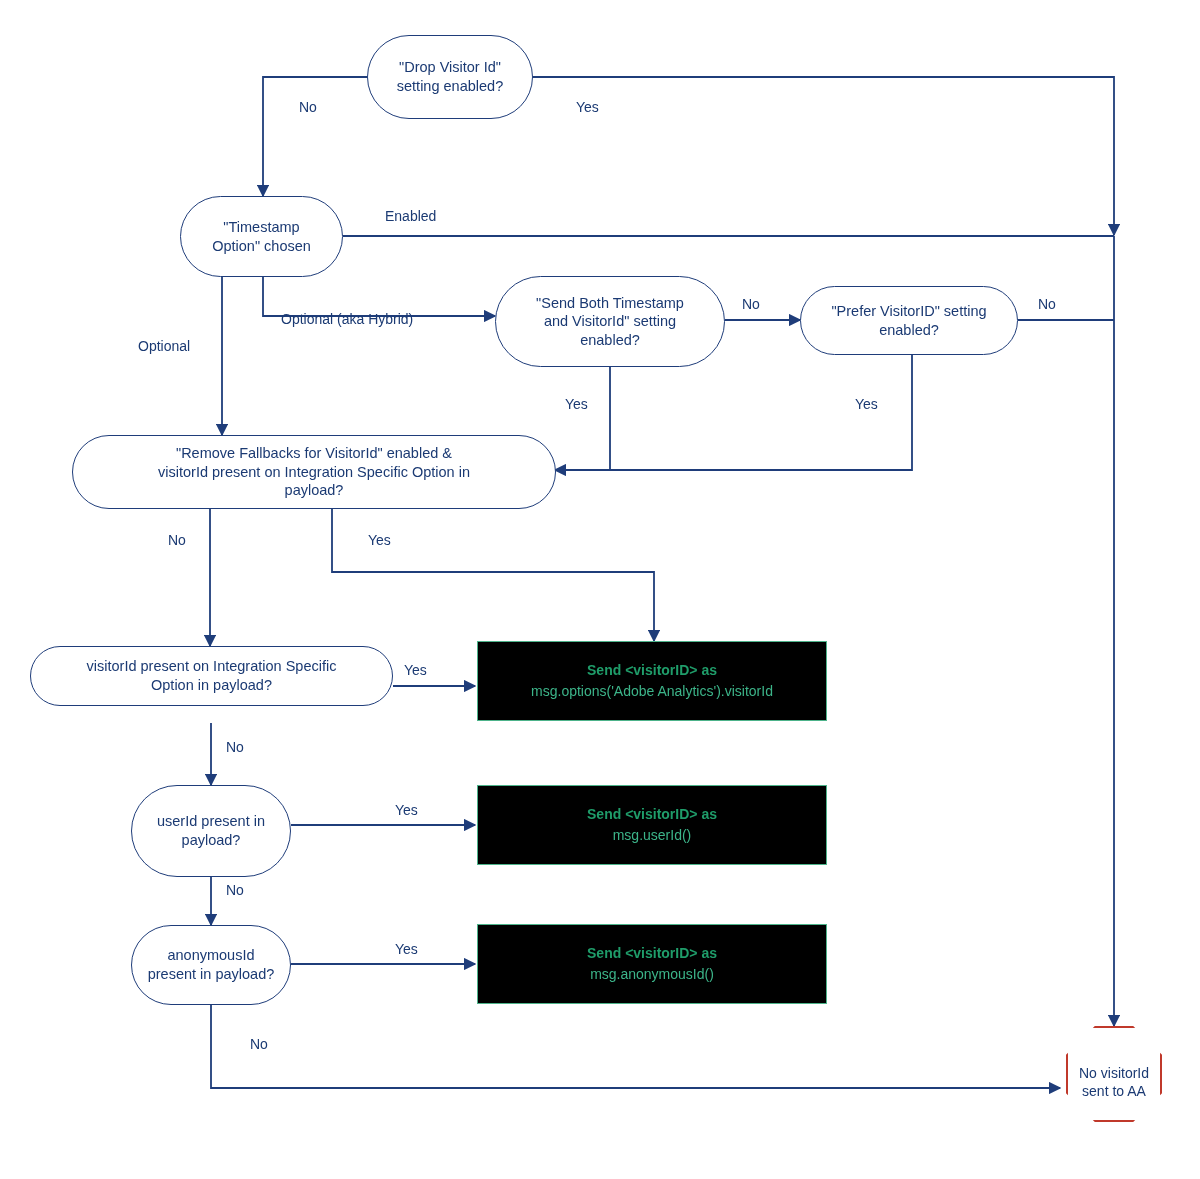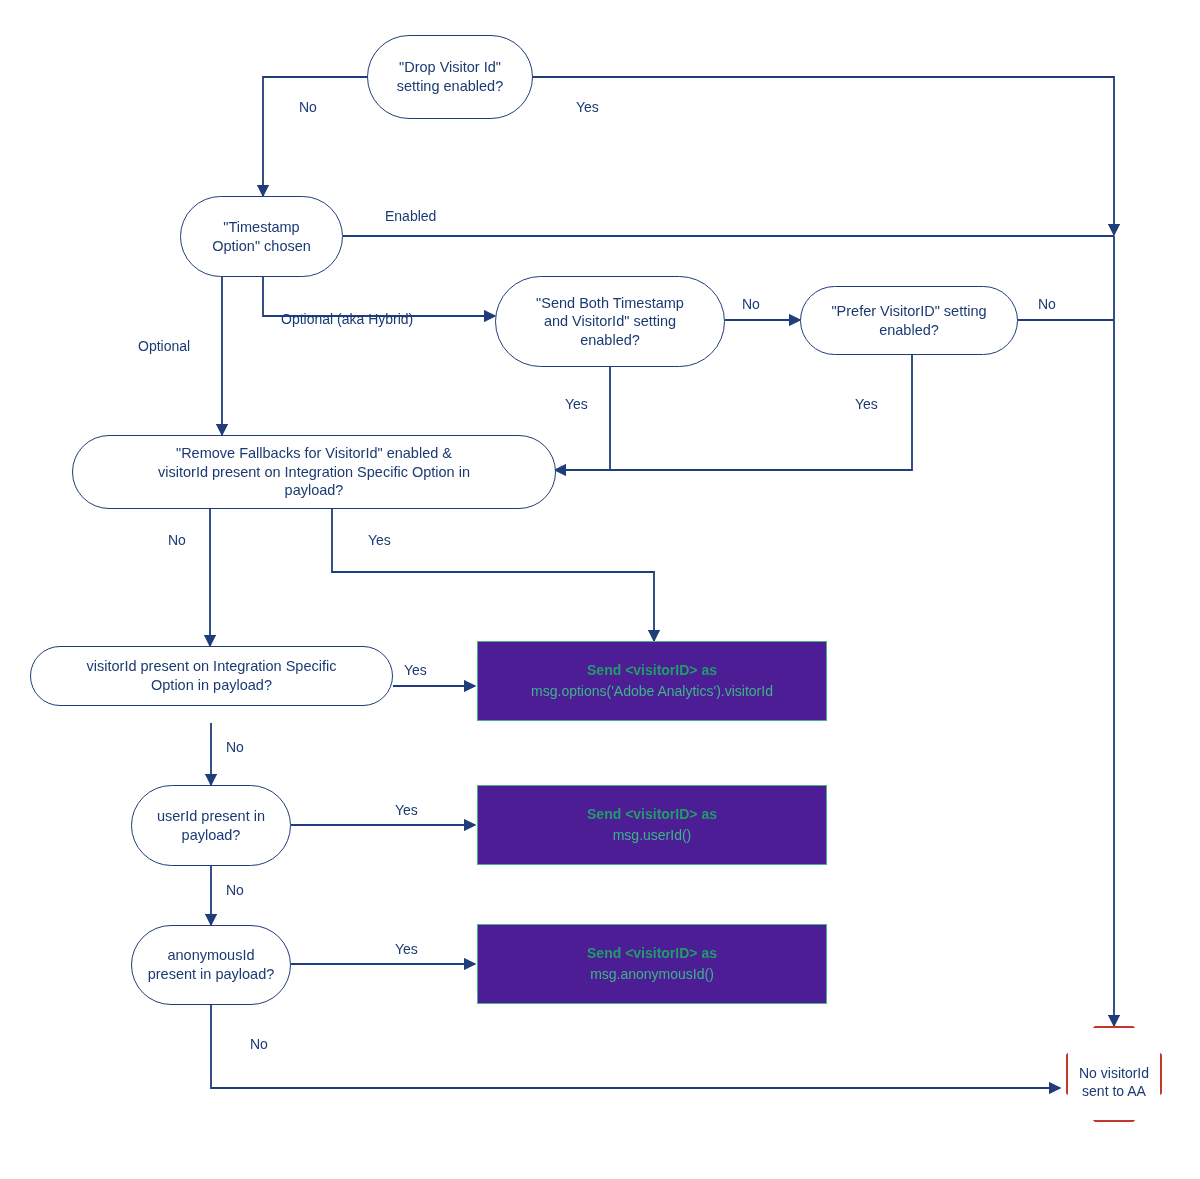--- a/index.html
+++ b/index.html
@@ -36,21 +36,21 @@
   }
   .decision {
     border: 1.6px solid #1f3d7a;
     border-radius: 999px;
     background: #ffffff;
     color: #1b3a73;
     font-size: 14.5px;
   }
   .outbox {
     border: 1.4px solid #4db38a;
-    background: #4c1d95;
+    background: #000000;
     color: #22a06b;
     font-size: 14px;
     flex-direction: column;
   }
   .outbox .ln1 {
     font-weight: bold;
     color: #1f9d6a;
     margin-bottom: 3px;
   }
   .outbox .ln2 {
@@ -164,21 +164,21 @@
     <span style="white-space:pre-line;">"Remove Fallbacks for VisitorId" enabled &amp;
 visitorId present on Integration Specific Option in
 payload?</span>
   </div>
 
   <div class="node decision" style="left:30px; top:646px; width:363px; height:60px;">
     <span style="white-space:pre-line;">visitorId present on Integration Specific
 Option in payload?</span>
   </div>
 
-  <div class="node decision" style="left:131px; top:785px; width:160px; height:81px;">
+  <div class="node decision" style="left:131px; top:785px; width:160px; height:92px;">
     <span style="white-space:pre-line;">userId present in
 payload?</span>
   </div>
 
   <div class="node decision" style="left:131px; top:925px; width:160px; height:80px;">
     <span style="white-space:pre-line;">anonymousId
 present in payload?</span>
   </div>
 
   <div class="node outbox" style="left:477px; top:641px; width:350px; height:80px;">

